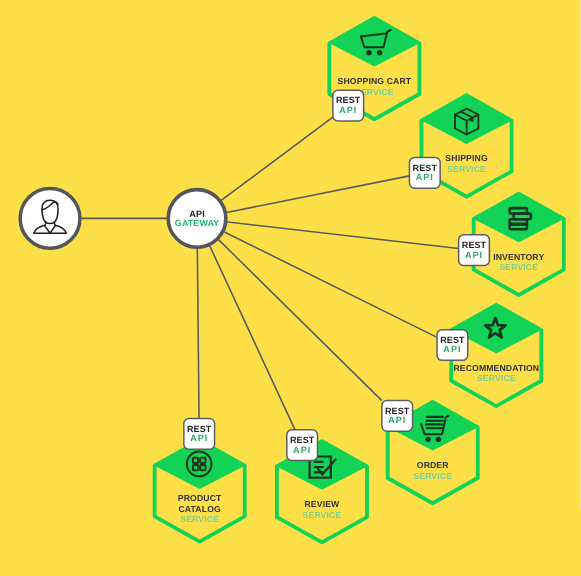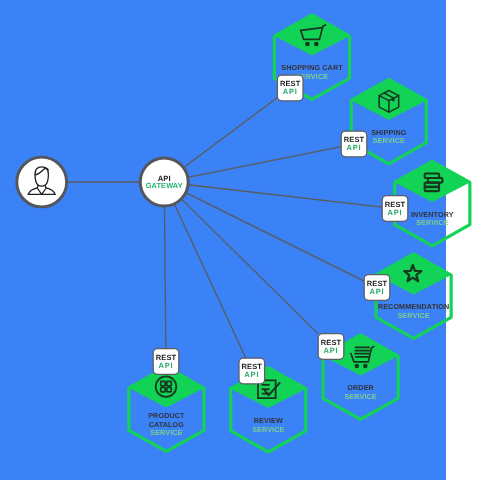--- a/index.html
+++ b/index.html
@@ -1,18 +1,18 @@
 <!DOCTYPE html>
 <html><head>
 <meta charset="utf-8">
 <title>Microservices Architecture Diagram</title>
 <style>
   html,body{margin:0;padding:0;background:#ffffff;}
   body{width:484px;height:480px;overflow:hidden;font-family:"Liberation Sans",sans-serif;}
-  #stage{position:relative;width:446px;height:480px;background:#3b82f6;}
+  #stage{position:relative;width:484px;height:480px;background:#fde047;}
   svg{display:block;shape-rendering:geometricPrecision;}
   text{-webkit-font-smoothing:antialiased;text-rendering:geometricPrecision;}
   text{font-family:"Liberation Sans",sans-serif;}
   .svc-name{font-weight:bold;fill:#333336;font-size:7.2px;letter-spacing:0.12px;}
   .svc-sub{font-weight:bold;fill:#7cce8f;font-size:7.2px;letter-spacing:0.12px;}
   .rest-t{font-weight:bold;fill:#1f1f1f;font-size:7.5px;letter-spacing:0.1px;}
   .api-t{font-weight:bold;fill:#2aa86a;font-size:7.5px;letter-spacing:0.85px;}
   .gw-t{font-weight:bold;fill:#1f1f1f;font-size:7.6px;letter-spacing:0.12px;}
   .gw-s{font-weight:bold;fill:#22b573;font-size:7.4px;letter-spacing:0.12px;}
 </style>

